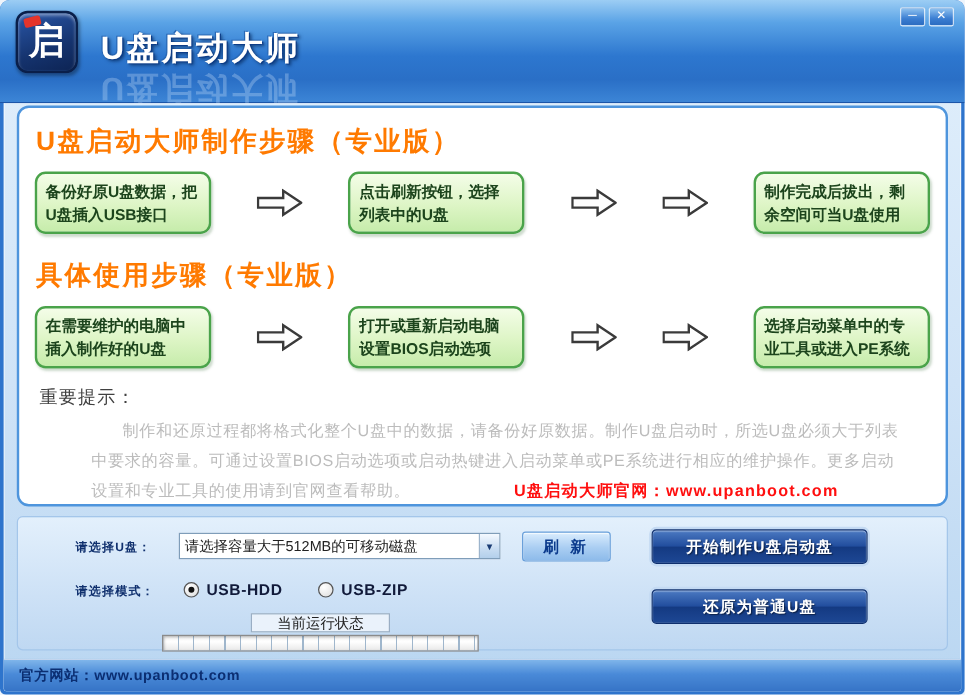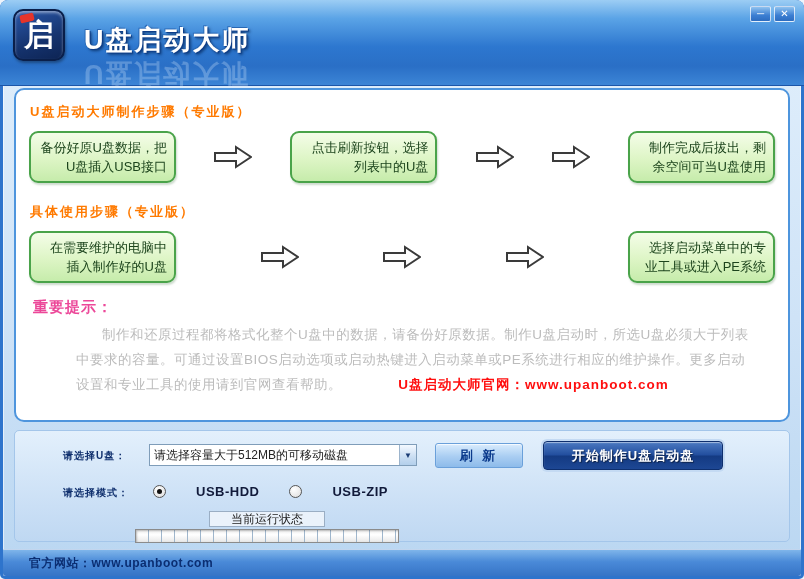--- a/index.html
+++ b/index.html
@@ -53,38 +53,38 @@
     font-size:21px; font-weight:bold; font-style:italic; color:#ffd71e; letter-spacing:2px;
     text-shadow:1px 1px 1px #7a4b00, 2px 2px 3px rgba(30,60,120,.9);
   }
 
   
   .content{
     position:absolute; top:88px; left:14px; right:14px; height:334px;
     background:#ffffff; border:2px solid #4e95dd; border-radius:10px;
     overflow:hidden;
   }
-  .sec-title{ margin:13px 13px 10px 14px; font-size:13px; font-weight:bold; color:#ff7a00; letter-spacing:2px; }
+  .sec-title{ margin:13px 13px 10px 14px; font-size:22px; font-weight:bold; color:#ff7a00; letter-spacing:2px; }
   .sec-title.second{ margin-top:20px; }
   .steps-row{ display:flex; align-items:center; justify-content:space-between; margin:0 13px; }
   .step-box{
     width:147px; height:52px; padding:3px 7px;
-    display:flex; align-items:center; justify-content:center; text-align:right;
+    display:flex; align-items:center; justify-content:center; text-align:left;
     border:2px solid #4aa34a; border-radius:9px;
     background:linear-gradient(180deg,#f4fde8 0%,#ddf5c5 55%,#c6ecab 100%);
     box-shadow:1px 2px 2px rgba(60,110,60,.25);
-    font-size:13px; font-weight:normal; color:#1c441c; line-height:19px;
+    font-size:13px; font-weight:bold; color:#1c441c; line-height:19px;
   }
   .arrow{ display:inline-flex; }
-  .notice-label{ margin:15px 0 5px 17px; font-size:15px; font-weight:bold; color:#ec4899; letter-spacing:1px; }
+  .notice-label{ margin:15px 0 5px 17px; font-size:15px; font-weight:normal; color:#404040; letter-spacing:1px; }
   .notice-text{
     margin:0 34px 0 60px; text-indent:26px;
     font-size:13.5px; line-height:25px; letter-spacing:.5px; color:#bcbcbc;
   }
-  .official-link{ color:#ff0f0f; font-weight:bold; text-indent:0; margin-left:52px; letter-spacing:1px; cursor:pointer; }
+  .official-link{ color:#ff0f0f; font-weight:bold; text-indent:0; margin-left:82px; letter-spacing:1px; cursor:pointer; }
 
   
   .controls{
     position:absolute; top:430px; left:14px; right:14px; height:112px;
     background:linear-gradient(180deg,#e3f0fc 0%,#cde1f6 60%,#bfd8f2 100%);
     border:1px solid #a4c6ea; border-radius:5px;
   }
   .ctl-label{ position:absolute; font-size:10px; font-weight:bold; color:#10306e; letter-spacing:1px; }
   .lbl-usb{ left:48px; top:18px; }
   .lbl-mode{ left:48px; top:55px; }
@@ -95,21 +95,21 @@
     font-size:12px; color:#222; cursor:default;
   }
   .usb-select .sel-text{ flex:1; padding:16px 4px; white-space:nowrap; overflow:hidden; }
   .usb-select .sel-arrow{
     width:17px; height:100%; display:flex; align-items:center; justify-content:center;
     font-size:8px; color:#1b3c74; border-left:1px solid #9cb4cc;
     background:linear-gradient(180deg,#f4f9ff,#c9ddf2 60%,#b3cfeb);
   }
 
   .btn-refresh{
-    position:absolute; left:420px; top:12px; width:88px; height:25px;
+    position:absolute; left:420px; top:12px; width:74px; height:25px;
     font-family:inherit; font-size:13px; font-weight:bold; color:#0b3a8c; letter-spacing:3px;
     background:linear-gradient(180deg,#d9ecfd 0%,#a9cdf2 55%,#8dbbea 100%);
     border:1px solid #6aa0da; border-radius:3px; cursor:pointer;
     box-shadow:0 1px 1px rgba(255,255,255,.8) inset;
   }
   .btn-dark{
     position:absolute; left:528px; width:180px; height:29px;
     font-family:inherit; font-size:13px; font-weight:bold; color:#ffffff; letter-spacing:1px;
     background:linear-gradient(180deg,#4c7ac2 0%,#224e9e 48%,#143a82 52%,#1d4794 100%);
     border:1px solid #0e2f6e; border-radius:4px; cursor:pointer;
@@ -119,21 +119,21 @@
   .btn-start{ top:10px; }
   .btn-restore{ top:60px; }
 
   .mode-group{ position:absolute; left:138px; top:53px; display:flex; align-items:center; gap:6px; }
   .radio{
     width:13px; height:13px; border-radius:50%; border:1px solid #555;
     background:radial-gradient(circle at 35% 30%, #ffffff 0%, #e3e3e3 80%);
     display:inline-block; position:relative; cursor:pointer;
   }
   .radio.on::after{ content:""; position:absolute; inset:3px; border-radius:50%; background:#111; }
-  .mode-text{ font-size:13px; font-weight:bold; color:#111a3a; letter-spacing:.5px; cursor:pointer;margin-left:24px; }
+  .mode-text{ font-size:13px; font-weight:bold; color:#111a3a; letter-spacing:.5px; cursor:pointer; }
   .mode-gap{ width:18px; }
 
   .status-group{ position:absolute; left:120px; top:80px; width:264px; }
   .status-title{
     display:block; margin:0 auto; width:116px; height:16px; line-height:15px;
     border:1px solid #9aaec4; background:#eaf2fb; text-align:center;
     font-size:12px; color:#222;
   }
   .progress-track{
     margin-top:2px; height:14px; border:1px solid #8b8b8b;
@@ -146,21 +146,21 @@
   
   .statusbar{
     position:absolute; left:3px; right:3px; bottom:3px; height:27px;
     display:flex; align-items:center; justify-content:space-between; padding:0 13px;
     background:linear-gradient(180deg,#7fb5ea 0%,#4a8ad8 45%,#3674c6 100%);
     border-top:1px solid rgba(255,255,255,.7);
     border-radius:0 0 3px 3px;
     font-size:12px; font-weight:bold; color:#0b2e72;
   }
   .statusbar .help{ cursor:pointer; letter-spacing:.5px; }
-  .statusbar .site{ letter-spacing:.5px;margin-left:13px; }
+  .statusbar .site{ letter-spacing:.5px; }
 </style>
 </head>
 <body>
 
 <div class="window">
 
   <div class="header">
     <div class="logo">
       <span class="accent"></span>
       <span>启</span>
@@ -208,20 +208,23 @@
 
     <div class="steps-row">
       <div class="step-box">
         <span>在需要维护的电脑中插入制作好的U盘</span>
       </div>
       <span class="arrow">
         <svg width="38" height="24" viewBox="0 0 38 24">
             <polygon points="1,8 22,8 22,2 37,12 22,22 22,16 1,16" fill="#fdfdfd" stroke="#3a3a3a" stroke-width="2"></polygon>
           </svg>
       </span>
+      <div class="step-box">
+        <span>打开或重新启动电脑设置BIOS启动选项</span>
+      </div>
       <span class="arrow">
         <svg width="38" height="24" viewBox="0 0 38 24">
             <polygon points="1,8 22,8 22,2 37,12 22,22 22,16 1,16" fill="#fdfdfd" stroke="#3a3a3a" stroke-width="2"></polygon>
           </svg>
       </span>
       <span class="arrow">
         <svg width="38" height="24" viewBox="0 0 38 24">
             <polygon points="1,8 22,8 22,2 37,12 22,22 22,16 1,16" fill="#fdfdfd" stroke="#3a3a3a" stroke-width="2"></polygon>
           </svg>
       </span>
@@ -249,20 +252,21 @@
     <button class="btn-dark btn-start">开始制作U盘启动盘</button>
 
     <span class="ctl-label lbl-mode">请选择模式：</span>
     <div class="mode-group">
       <span class="radio on"></span>
       <span class="mode-text">USB-HDD</span>
       <span class="mode-gap"></span>
       <span class="radio"></span>
       <span class="mode-text">USB-ZIP</span>
     </div>
+    <button class="btn-dark btn-restore">还原为普通U盘</button>
 
     <div class="status-group">
       <span class="status-title">当前运行状态</span>
       <div class="progress-track"></div>
     </div>
 
   </div>
 
   <div class="statusbar">
     <span class="site">官方网站：www.upanboot.com</span>

